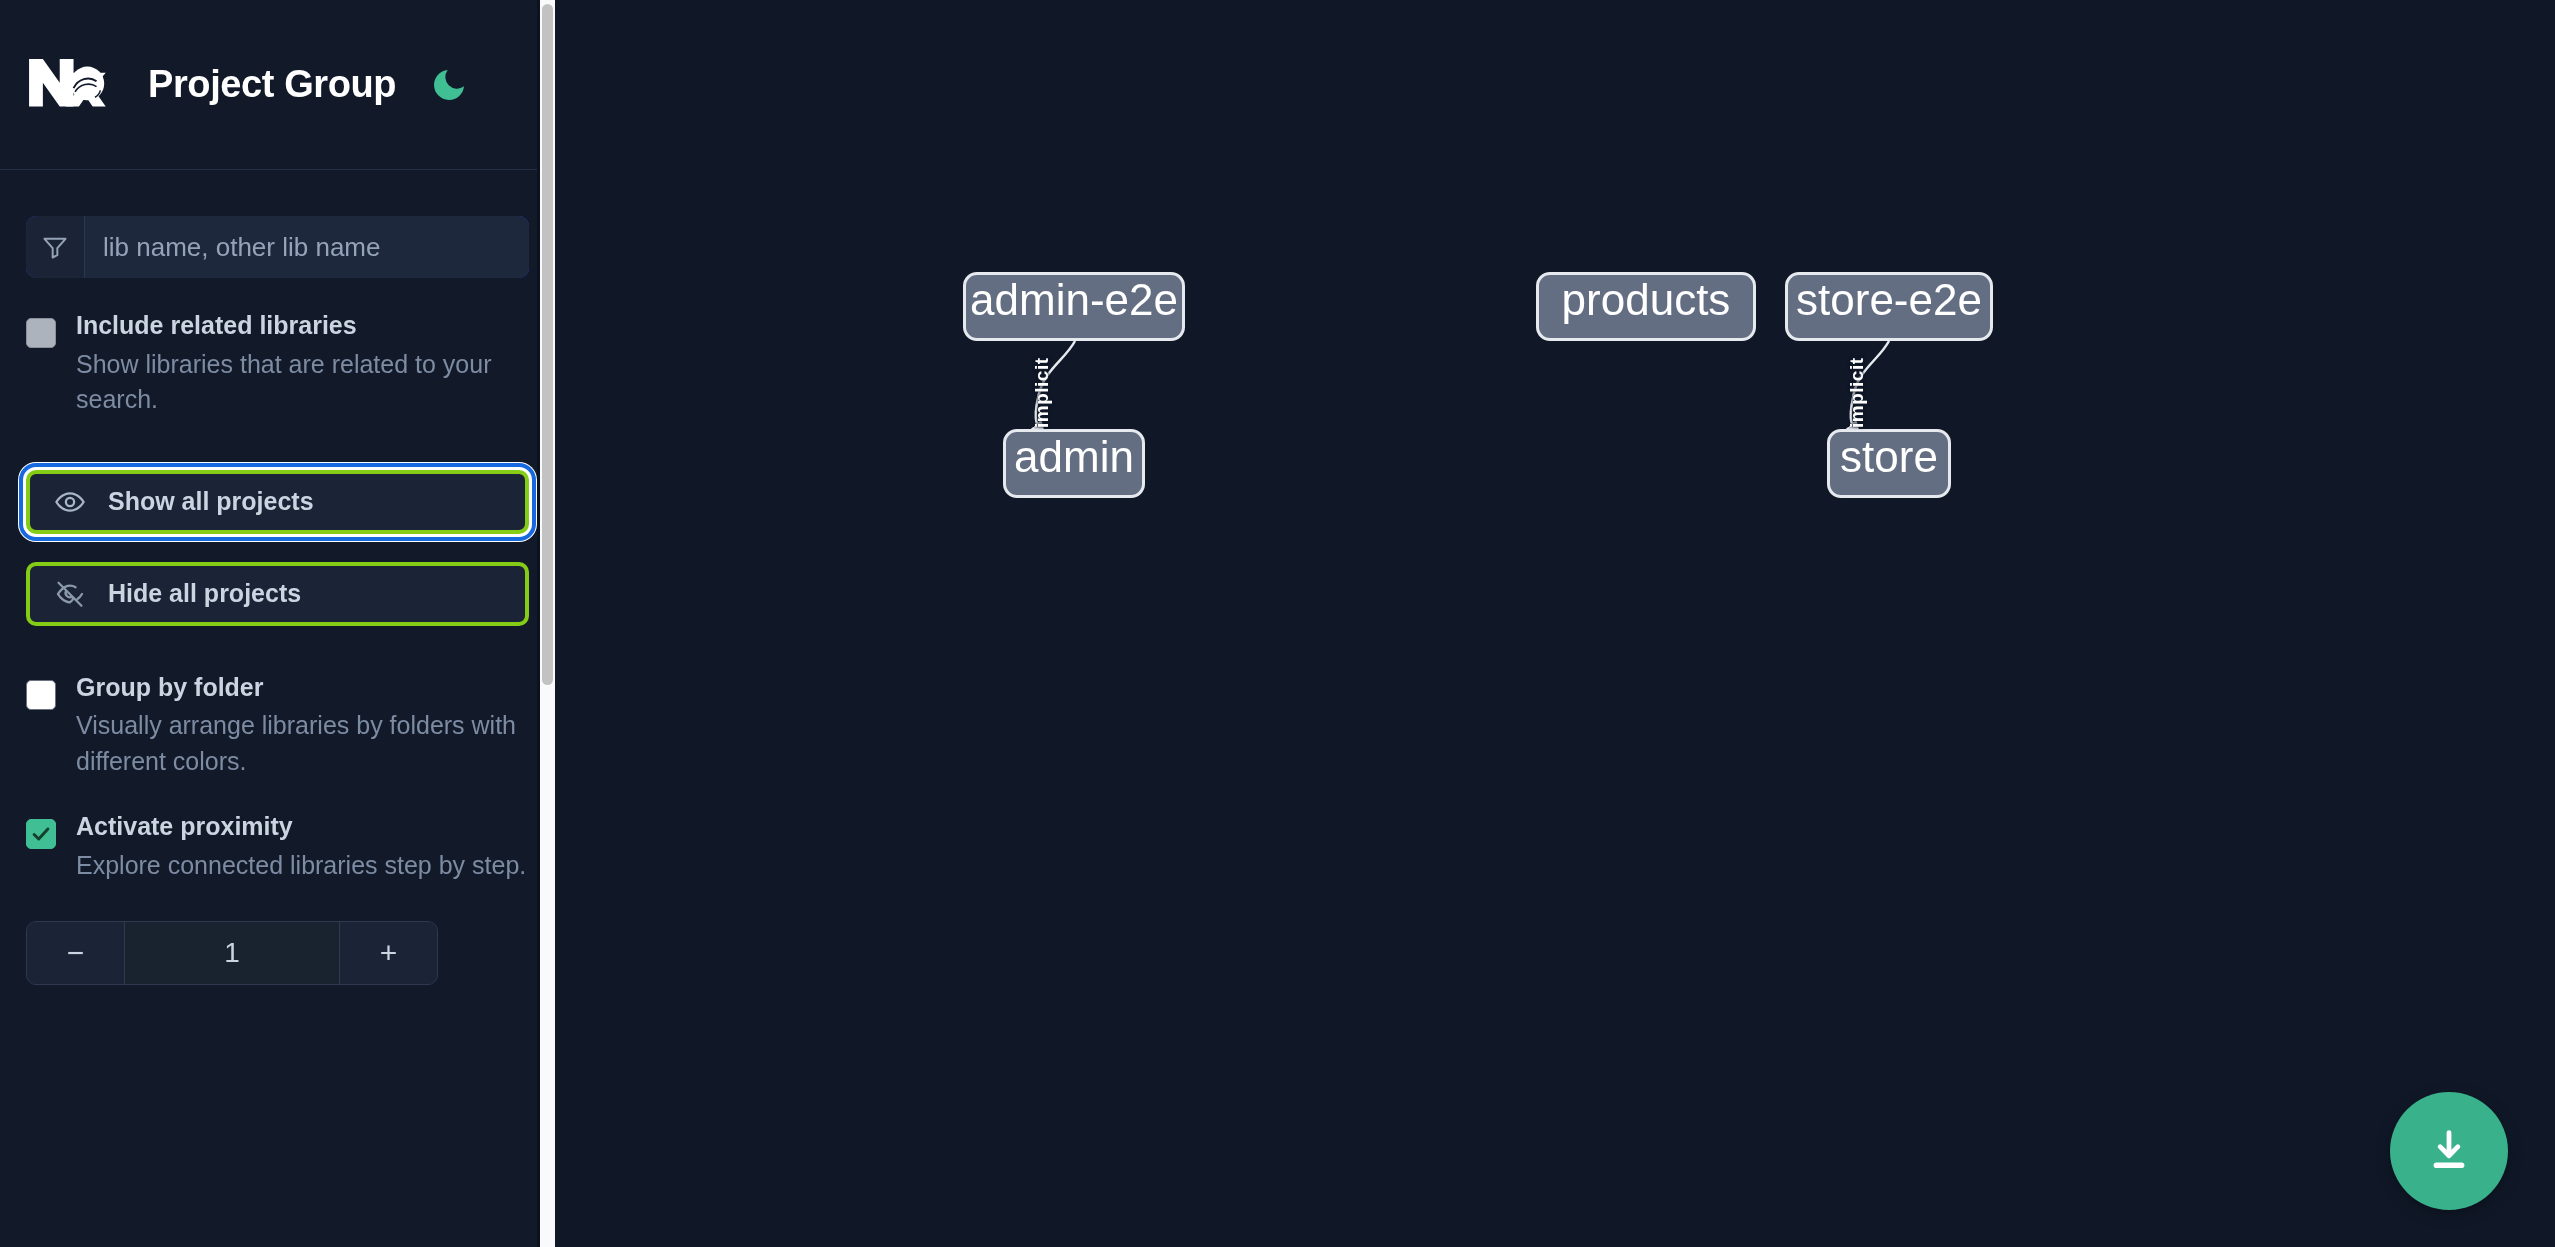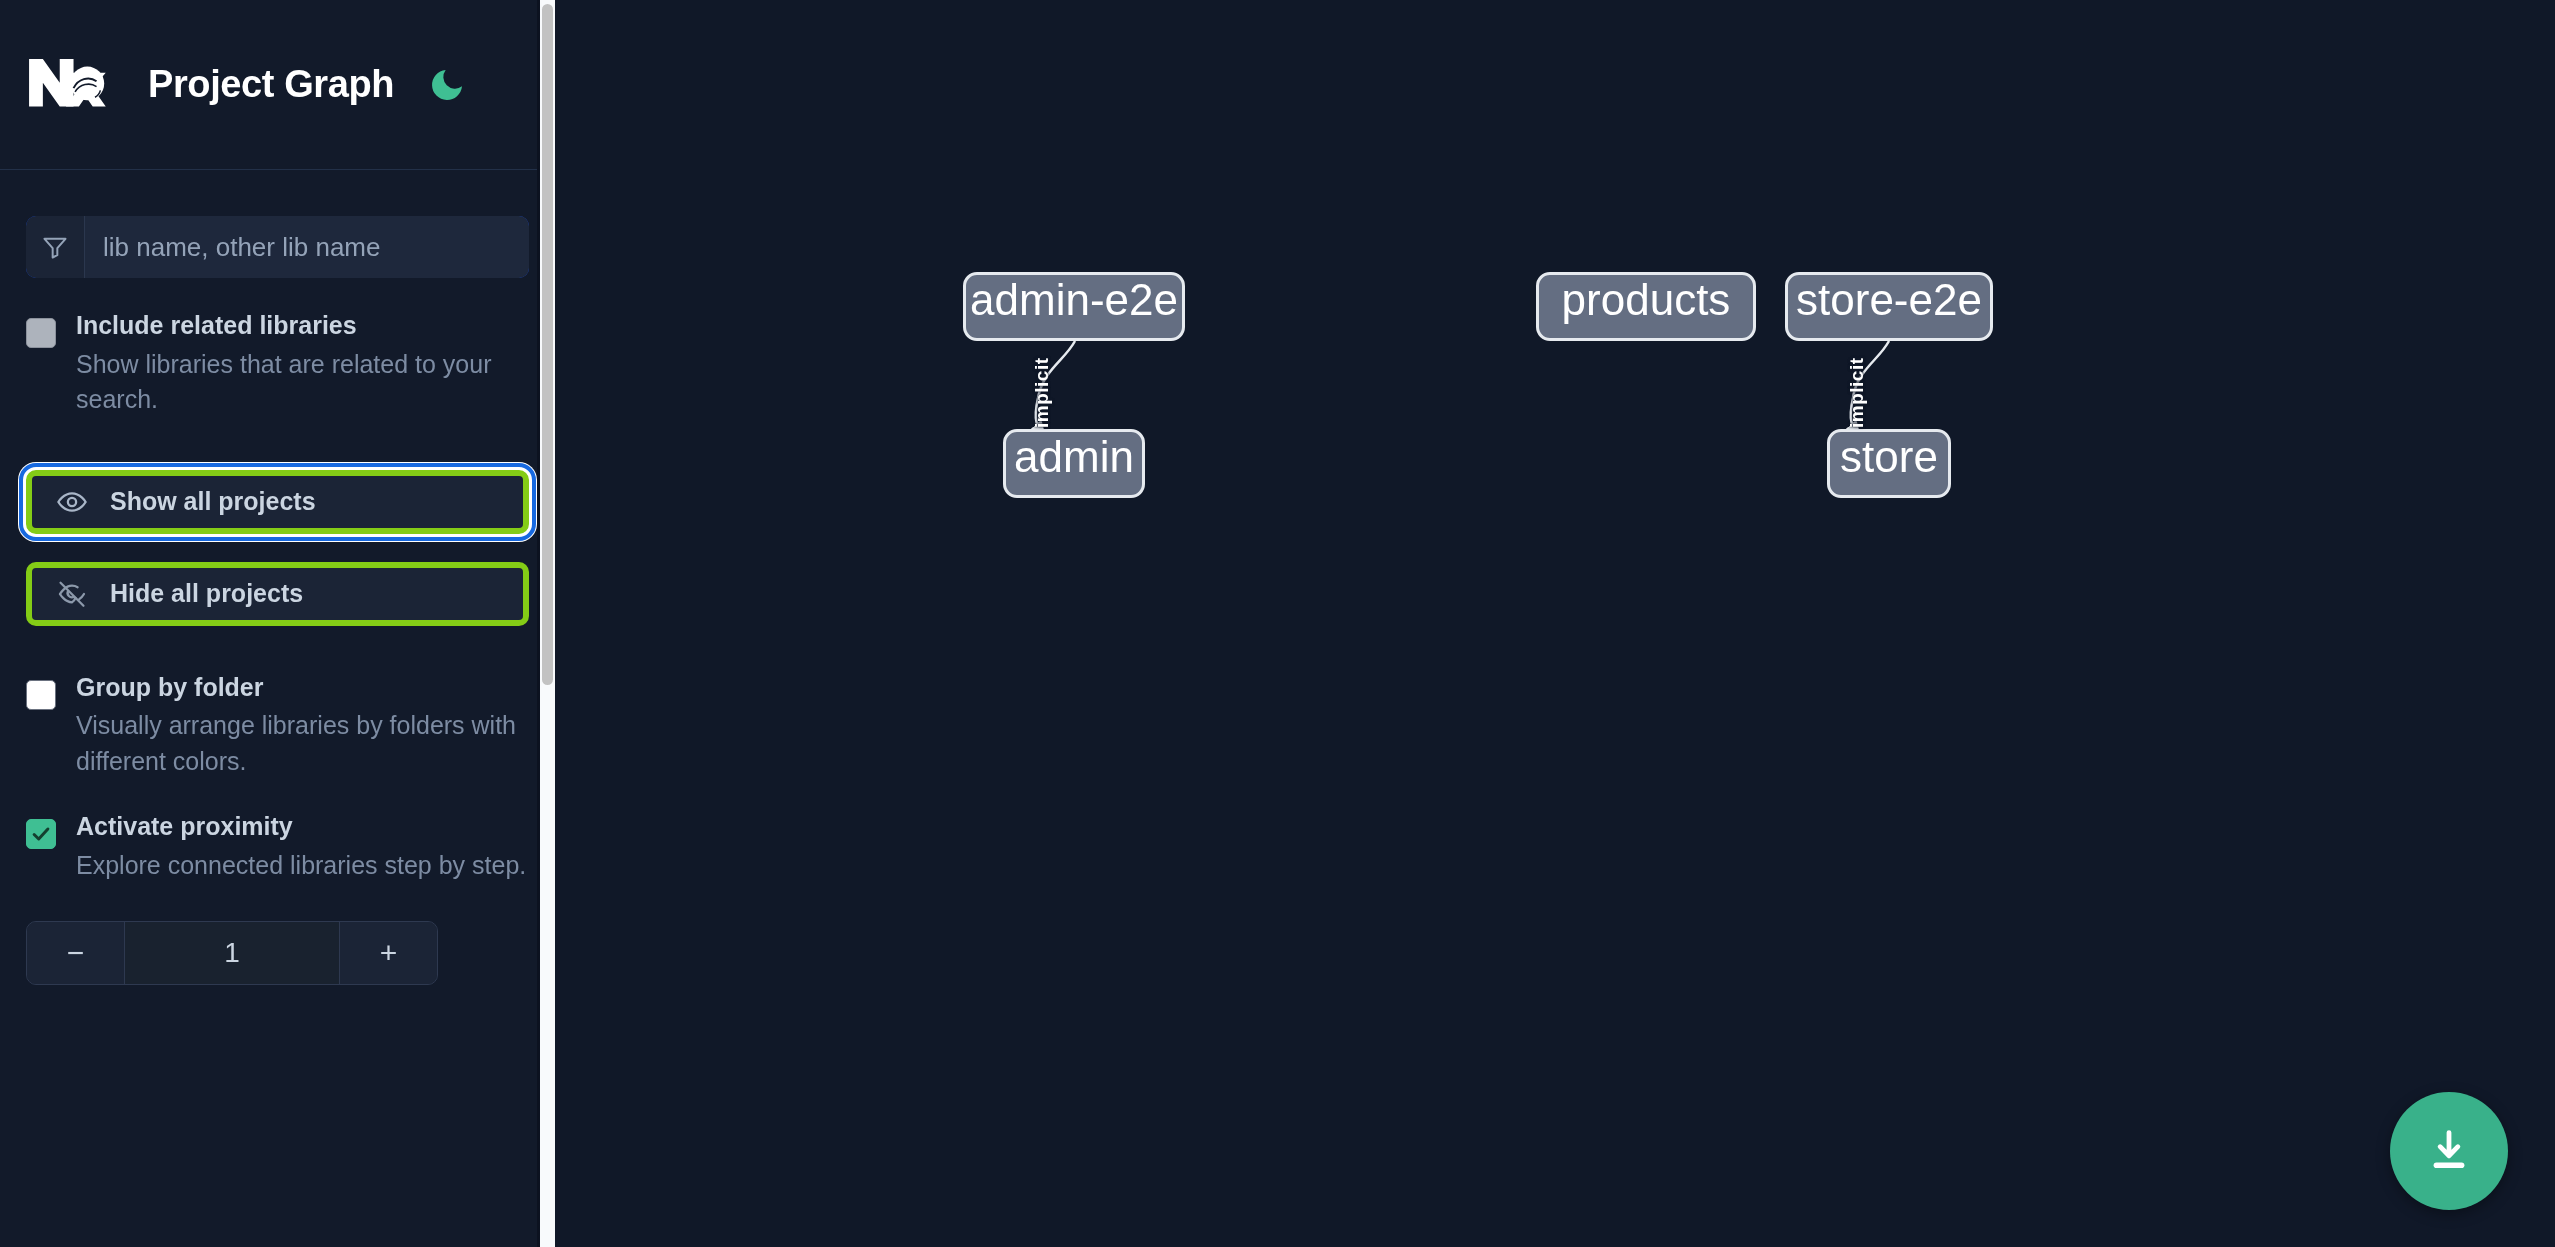--- a/index.html
+++ b/index.html
@@ -81,21 +81,21 @@
   .cb-check{width:22px;height:22px;display:block;}
   .opt-text{flex:1;}
   .opt-label{color:#cbd5e1;font-size:25px;font-weight:700;line-height:1.1;}
   .opt-desc{color:#7d8ca3;font-size:25px;font-weight:400;line-height:1.42;margin-top:7px;}
 
   
   .btns{margin-top:52px;}
   .pbtn{
     position:relative;display:flex;align-items:center;gap:22px;
     width:100%;box-sizing:border-box;height:64px;
-    background:#1b2436;border:6px solid #84cc16;border-radius:10px;
+    background:#1b2436;border:4px solid #84cc16;border-radius:10px;
     color:#cbd5e1;font-size:25px;font-weight:700;
     padding-left:24px;cursor:pointer;
     font-family:"Liberation Sans",sans-serif;
     text-align:left;
   }
   .pbtn.focused{
     outline:4px solid #1769e0;
     outline-offset:3px;
     box-shadow:0 0 0 8px #ffffff;
   }
@@ -178,21 +178,21 @@
       <span>
         <svg class="nx-logo" viewBox="0 0 120 80" xmlns="http://www.w3.org/2000/svg">
           <path fill="#ffffff" d="M4 6h18l22 31V6h18v62H44L22 37v31H4z"></path>
           <path fill="#ffffff" d="M52 24h17l9 13 9-13h17L87 44l17 24H87l-9-13-9 13H52l17-24z"></path>
           <circle cx="80" cy="38" r="22" fill="#ffffff"></circle>
           <path d="M62 44c6-12 20-16 30-9" stroke="#121a2a" stroke-width="2.5" fill="none"></path>
           <path d="M64 49c6-10 19-13 28-7" stroke="#121a2a" stroke-width="2" fill="none"></path>
           <path d="M90 56c4-2 6-5 7-9" stroke="#121a2a" stroke-width="2" fill="none"></path>
         </svg>
       </span>
-      <span class="app-title">Project Graph</span>
+      <span class="app-title">Project Group</span>
       <span class="moon-btn">
         <svg viewBox="0 0 24 24" width="40" height="40" xmlns="http://www.w3.org/2000/svg">
           <path fill="#3fbf93" d="M21 12.8A9 9 0 1 1 11.2 3a7 7 0 0 0 9.8 9.8z"></path>
         </svg>
       </span>
     </div>
 
 
     <div class="sb-body">
 

